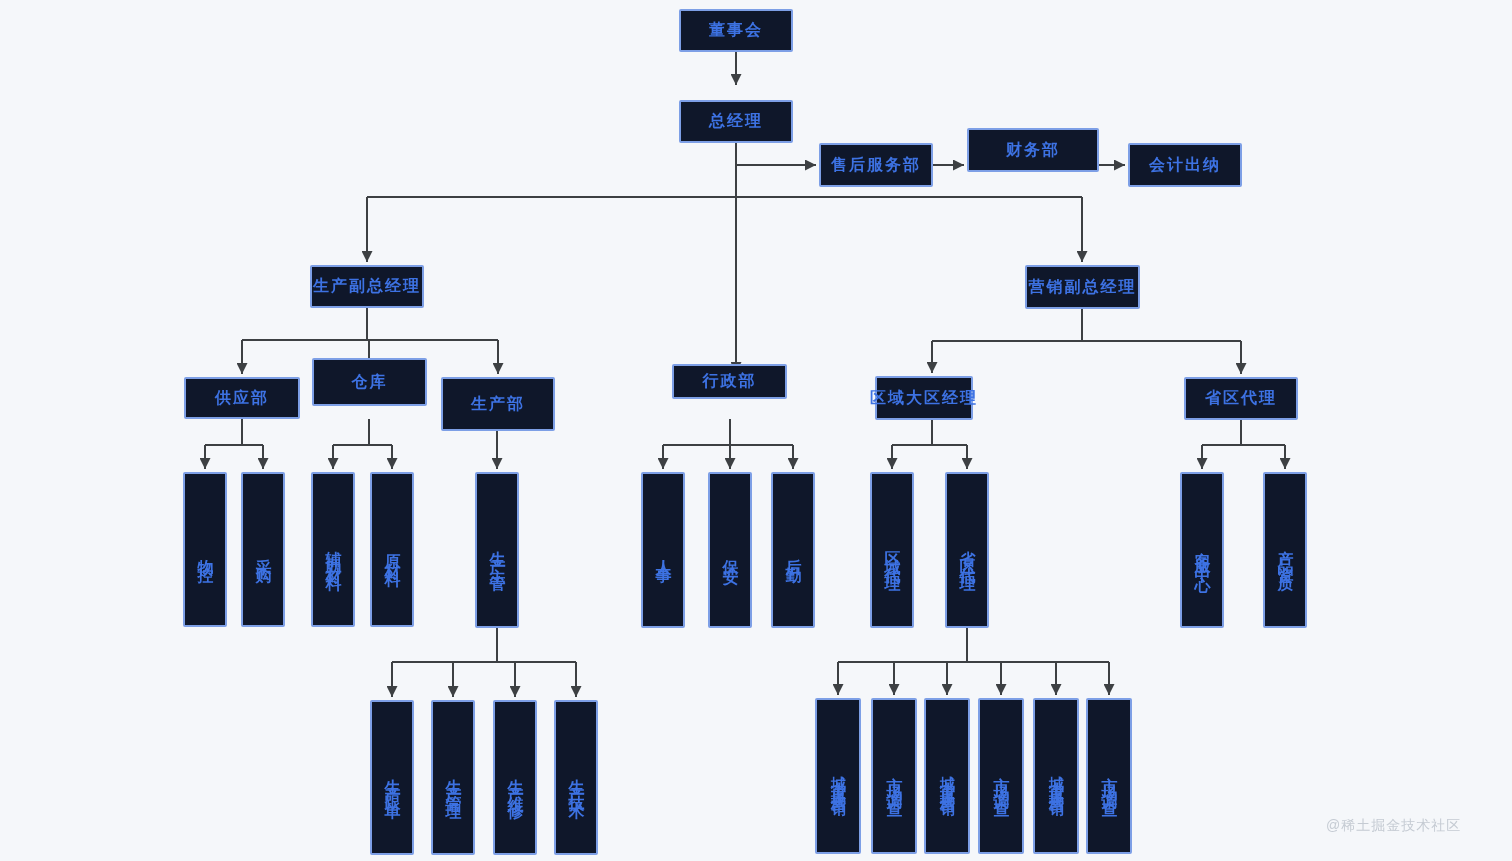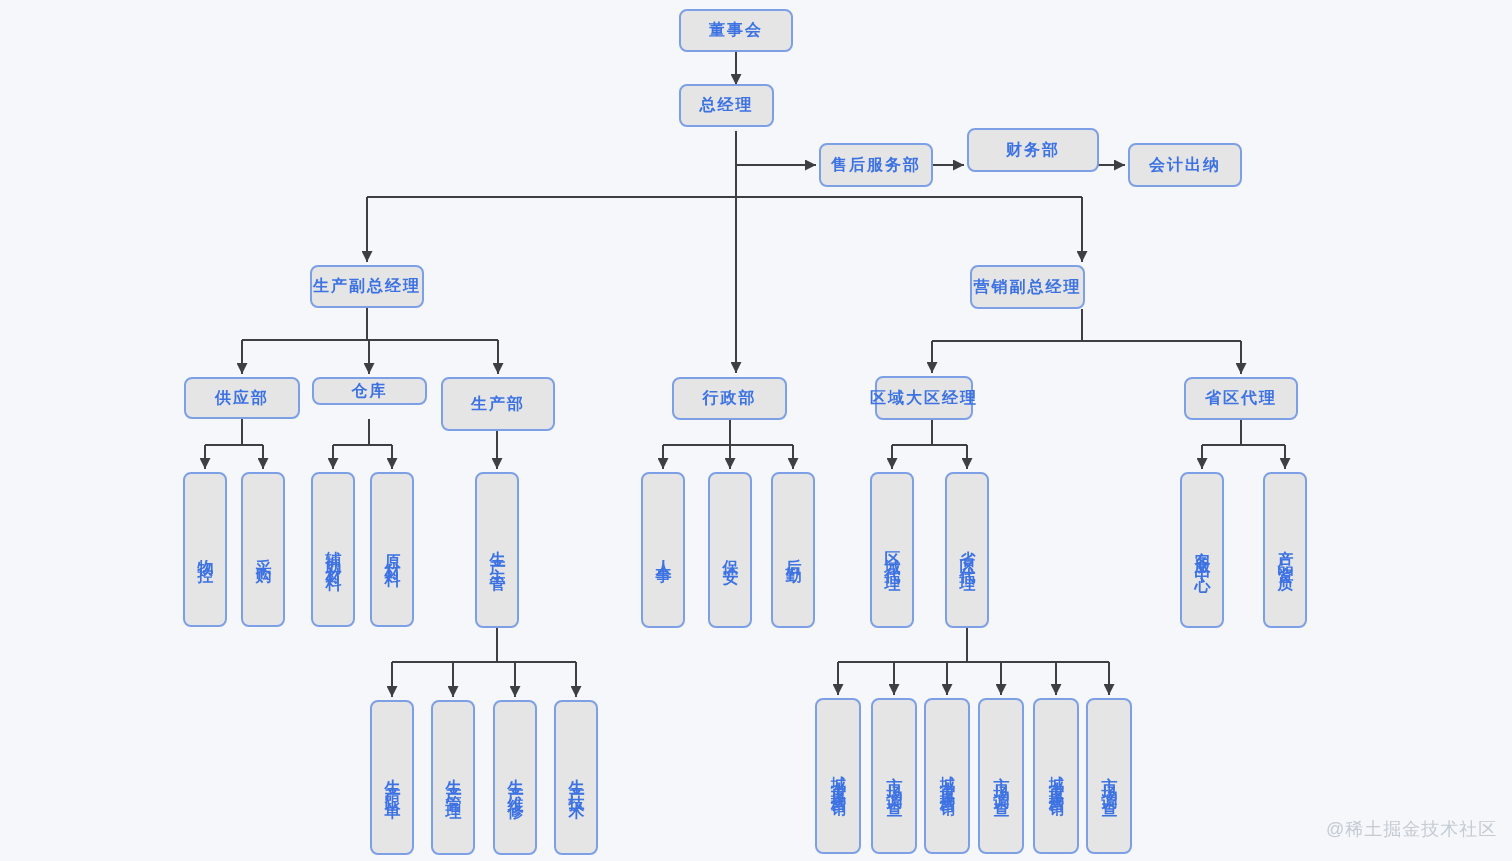--- a/index.html
+++ b/index.html
@@ -2,29 +2,29 @@
 <html><head>
 <meta charset="utf-8">
 <style>
   html,body{margin:0;padding:0;}
   .canvas{
     position:relative;width:1512px;height:861px;background:#f5f7fa;
     font-family:"Liberation Sans","DejaVu Sans",sans-serif;overflow:hidden;
   }
   .edges{position:absolute;left:0;top:0;}
   .node{
-    position:absolute;background:#e5e5e5;border:2px solid #7d9fe6;border-radius:8px;
+    position:absolute;background:#0f172a;border:2px solid #7d9fe6;border-radius:2px;
     display:flex;align-items:center;justify-content:center;box-sizing:border-box;
     color:#3d72e3;font-weight:600;
   }
   .h .lbl{font-size:16px;letter-spacing:2px;white-space:nowrap;}
   .v .lbl{writing-mode:vertical-rl;text-orientation:upright;font-size:16px;letter-spacing:8px;transform:translateY(4px);}
   .v6 .lbl{font-size:15px;letter-spacing:5px;transform:translateY(3px);}
   .watermark{
-    position:absolute;left:1326px;top:817px;font-size:18px;color:#c5cbd3;letter-spacing:1px;
+    position:absolute;left:1326px;top:817px;font-size:14px;color:#c5cbd3;letter-spacing:1px;
   }
 </style>
 </head>
 <body>
 
 <div class="canvas">
 
   <svg class="edges" width="1512" height="861" viewBox="0 0 1512 861">
     <defs>
       <marker id="arw" viewBox="0 0 10 10" refX="10" refY="5" markerWidth="5.5" markerHeight="5.5" orient="auto-start-reverse">
@@ -68,50 +68,50 @@
         <line x1="1109" y1="662" x2="1109" y2="695"></line>
         <line x1="1202" y1="445" x2="1202" y2="469"></line>
         <line x1="1285" y1="445" x2="1285" y2="469"></line>
       </g>
     </g>
   </svg>
 
   <div class="node h" style="left:679px;top:9px;width:114px;height:43px">
       <span class="lbl">董事会</span>
     </div>
-  <div class="node h" style="left:679px;top:84px;width:95px;height:43px">
+  <div class="node h" style="left:679px;top:100px;width:114px;height:43px">
       <span class="lbl">总经理</span>
     </div>
   <div class="node h" style="left:819px;top:143px;width:114px;height:44px">
       <span class="lbl">售后服务部</span>
     </div>
   <div class="node h" style="left:967px;top:128px;width:132px;height:44px">
       <span class="lbl">财务部</span>
     </div>
   <div class="node h" style="left:1128px;top:143px;width:114px;height:44px">
       <span class="lbl">会计出纳</span>
     </div>
 
   <div class="node h" style="left:310px;top:265px;width:114px;height:43px">
       <span class="lbl">生产副总经理</span>
     </div>
-  <div class="node h" style="left:970px;top:265px;width:115px;height:44px">
+  <div class="node h" style="left:1025px;top:265px;width:115px;height:44px">
       <span class="lbl">营销副总经理</span>
     </div>
 
   <div class="node h" style="left:184px;top:377px;width:116px;height:42px">
       <span class="lbl">供应部</span>
     </div>
-  <div class="node h" style="left:312px;top:377px;width:115px;height:28px">
+  <div class="node h" style="left:312px;top:358px;width:115px;height:48px">
       <span class="lbl">仓库</span>
     </div>
   <div class="node h" style="left:441px;top:377px;width:114px;height:54px">
       <span class="lbl">生产部</span>
     </div>
-  <div class="node h" style="left:672px;top:377px;width:115px;height:43px">
+  <div class="node h" style="left:672px;top:364px;width:115px;height:35px">
       <span class="lbl">行政部</span>
     </div>
   <div class="node h" style="left:875px;top:376px;width:98px;height:44px">
       <span class="lbl">区域大区经理</span>
     </div>
   <div class="node h" style="left:1184px;top:377px;width:114px;height:43px">
       <span class="lbl">省区代理</span>
     </div>
 
   <div class="node v" style="left:183px;top:472px;width:44px;height:155px">

